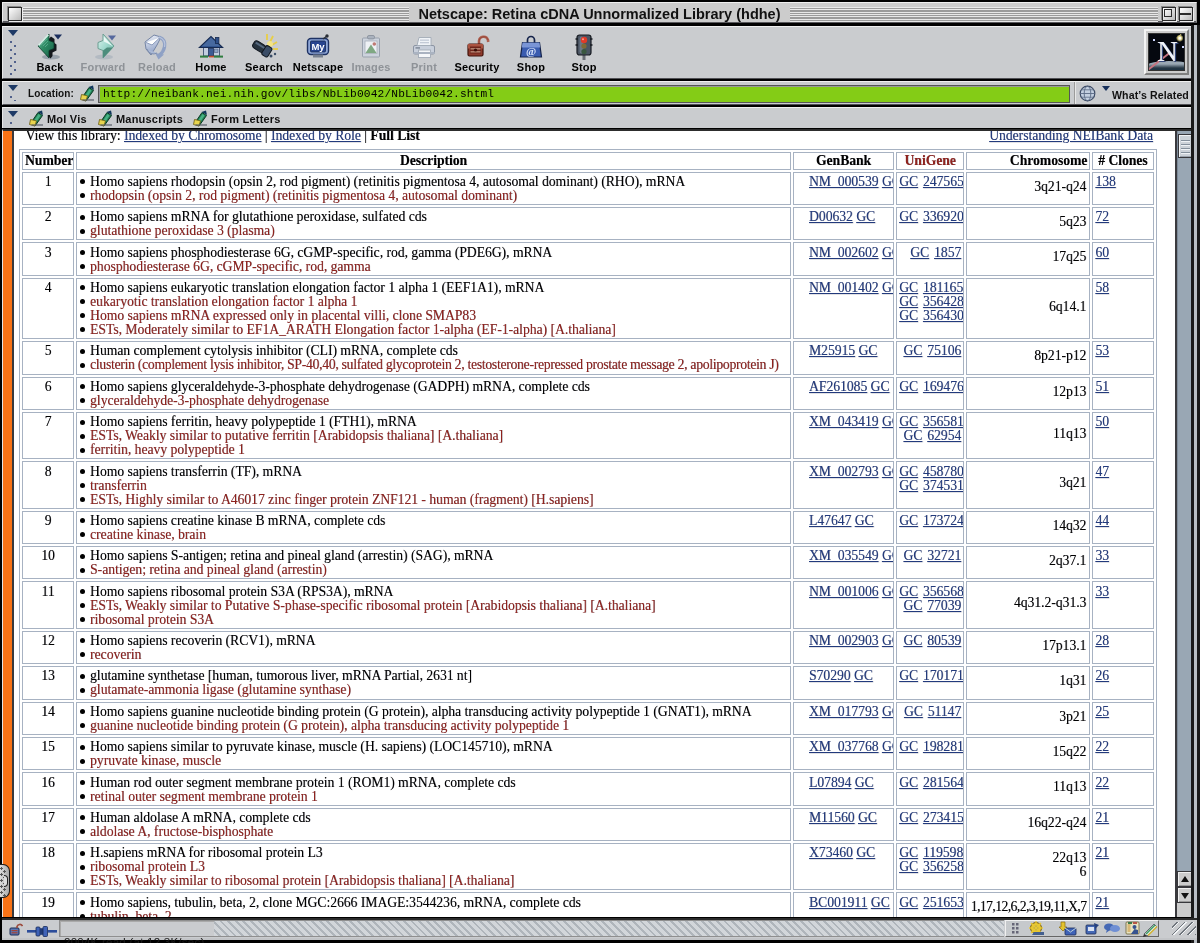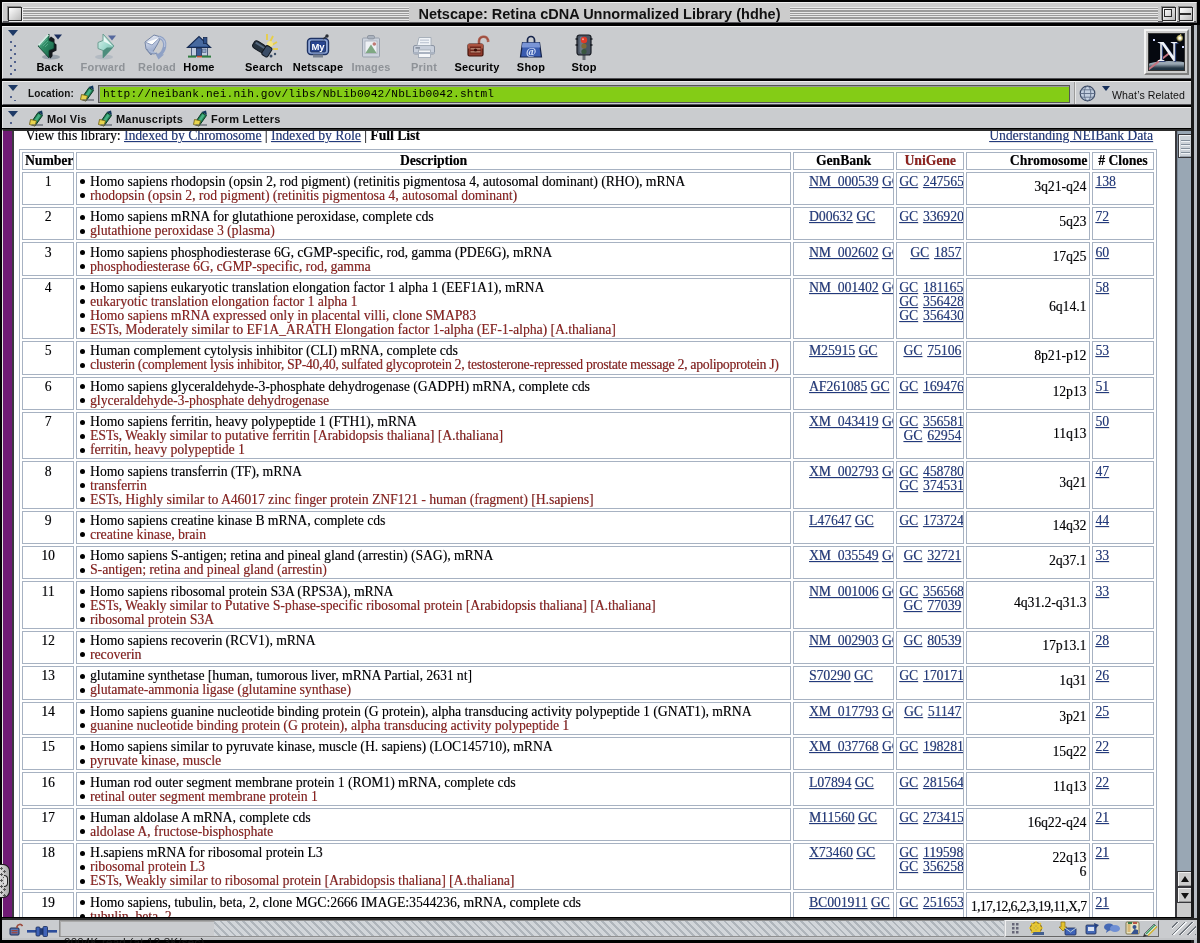--- a/index.html
+++ b/index.html
@@ -54,35 +54,35 @@
   background:linear-gradient(180deg,#9aa8b4 0 3px,#41607488 7px,#132e42 12px)}
 #nlogo .streak{position:absolute;left:-6px;bottom:7px;width:30px;height:2px;background:#c57480;transform:rotate(-38deg);z-index:1}
 
 
 #locrow{top:81px;height:24px}
 #loclabel{position:absolute;left:25px;top:5.5px;font-size:10px;font-weight:bold;color:#111;letter-spacing:0.1px}
 #locfield{position:absolute;left:95px;top:3px;width:972px;height:18px;background:#84cc16;
   border:1px solid #555;box-shadow:inset 1px 1px 0 #999}
 #locfield span{position:absolute;left:4px;top:2px;font-family:"Liberation Mono",monospace;font-size:11.2px;color:#000;letter-spacing:0.15px;white-space:pre}
 #wrsep{position:absolute;left:1071px;top:0;bottom:0;width:1px;background:#9b9b9b;box-shadow:1px 0 0 #e8e8e8}
-#wr{position:absolute;left:1076px;top:3px;width:115px;height:18px;font-size:11px;font-weight:normal;color:#111;white-space:nowrap}
+#wr{position:absolute;left:1076px;top:3px;width:115px;height:18px;font-size:11px;font-weight:bold;color:#111;white-space:nowrap}
 #wrtext{position:absolute;left:33px;top:3.5px;font-size:10.6px;letter-spacing:0.1px}
 .wtri{position:absolute;left:23px;top:1px;width:0;height:0;border-left:4.5px solid transparent;
   border-right:4.5px solid transparent;border-top:5.5px solid #17305c}
 
 
 #persrow{top:107px;height:21px;border-bottom:none}
 .bmk{position:absolute;top:1px;height:18px}
 .bmk .lb{position:absolute;left:19px;top:3.5px;font-size:11px;font-weight:bold;color:#111;letter-spacing:.2px;white-space:pre}
 
 
 .bico{position:absolute;left:0;top:1px;width:17px;height:16px}
 
 
-#contentframe{position:absolute;left:2px;top:129px;width:1195px;height:788px;background:#701a75;
+#contentframe{position:absolute;left:2px;top:129px;width:1195px;height:788px;background:#f97316;
   border-top:2.5px solid #2d2d2d;border-left:1px solid #e4e4e4}
 #page{position:absolute;left:8.5px;top:0px;width:1163.5px;height:786px;background:#fff;overflow:hidden;border-left:2.5px solid #3a3a3e;text-shadow:0.4px 0.3px 0.55px rgba(20,20,40,0.42)}
 #topline{position:absolute;left:12px;top:-3px;font-family:"Liberation Serif",serif;font-size:13.6px;color:#000;white-space:pre}
 #topline a, #page a{color:#223a7d;text-decoration:underline}
 #toplineR{position:absolute;right:22px;top:-3px;font-family:"Liberation Serif",serif;font-size:13.6px}
 
 table{border-collapse:separate;border-spacing:2.4px;margin:17.5px 0 0 5.5px;width:1137.5px;
   border:1px solid #a7b2c2;table-layout:fixed;
   font-family:"Liberation Serif",serif;font-size:13.6px;line-height:14px;color:#000}
 td,th{border:1px solid #a7b2c2;vertical-align:top;padding:2.2px 2px 1.2px;overflow:hidden}
@@ -211,21 +211,21 @@
             </defs>
 <path d="M2 9 L11 2 L18 4 L14 12 L8 22 L3 16 Z" fill="url(#gr)" stroke="#7585a5" stroke-width="1"></path>
 <path d="M3 9.5 L9 12 L17 4.5" fill="#ffffff" stroke="#8b9bbc" stroke-width="1"></path>
 <path d="M16 4 q7 2.5 5.5 10 q-1 5 -5 8" fill="none" stroke="#8fa1c5" stroke-width="3.4"></path>
 <path d="M16 4 q7 2.5 5.5 10" fill="none" stroke="#b9c5dd" stroke-width="1.2"></path>
 <polygon points="12,20 21,21.5 15.5,26.5" fill="#8fa1c5"></polygon>
 <path d="M4 16 q2 5 7 5 l3 -1" fill="#a9b8d5" stroke="#7585a5" stroke-width="0.8"></path>
           </svg></span>
         <span class="lb">Reload</span>
       </div>
-<div class="tbtn" style="left:170px">
+<div class="tbtn" style="left:182px">
         <span class="ic"><svg width="28" height="28" viewBox="0 0 28 28">
             <rect x="6.5" y="13" width="16" height="10" fill="#c2cde0" stroke="#4d5d7d" stroke-width="1"></rect>
 <rect x="6.5" y="13" width="16" height="2" fill="#e6ecf5"></rect>
 <polygon points="2.5,14.5 14,3.5 25.5,14.5" fill="#31548f" stroke="#172b52" stroke-width="1.2"></polygon>
 <polygon points="5,13 14,4.5 23,13" fill="#47699f"></polygon>
 <rect x="18.5" y="4.5" width="3.4" height="6" fill="#2e4f88" stroke="#172b52" stroke-width="0.8"></rect>
 <rect x="11.5" y="15.5" width="5" height="7.5" fill="#3c5c94" stroke="#20345c" stroke-width="0.8"></rect>
 <rect x="17.5" y="16" width="3.5" height="3.5" fill="#8fa6c8" stroke="#4d5d7d" stroke-width="0.6"></rect>
 <rect x="3" y="22.6" width="8" height="2" fill="#2e7d3e"></rect>
 <rect x="17" y="22.6" width="9" height="2" fill="#2e7d3e"></rect>
@@ -434,21 +434,21 @@
                 <div><a>GC</a> <a>247565</a></div>
               </td>
 <td class="cchr">
                 <span class="cv">3q21-q24</span>
               </td>
 <td class="ccl"><a>138</a></td>
 </tr>
 <tr>
 <td class="cnum">2</td>
 <td class="cdesc">
-                <div class="li db">Homo sapiens mRNA for glutathione peroxidase, complete cds</div>
+                <div class="li db">Homo sapiens mRNA for glutathione peroxidase, sulfated cds</div>
                 <div class="li dr">glutathione peroxidase 3 (plasma)</div>
               </td>
 <td class="cgb"><a>D00632</a> <a>GC</a></td>
 <td class="cuni">
                 <div><a>GC</a> <a>336920</a></div>
               </td>
 <td class="cchr">
                 <span class="cv">5q23</span>
               </td>
 <td class="ccl"><a>72</a></td>

